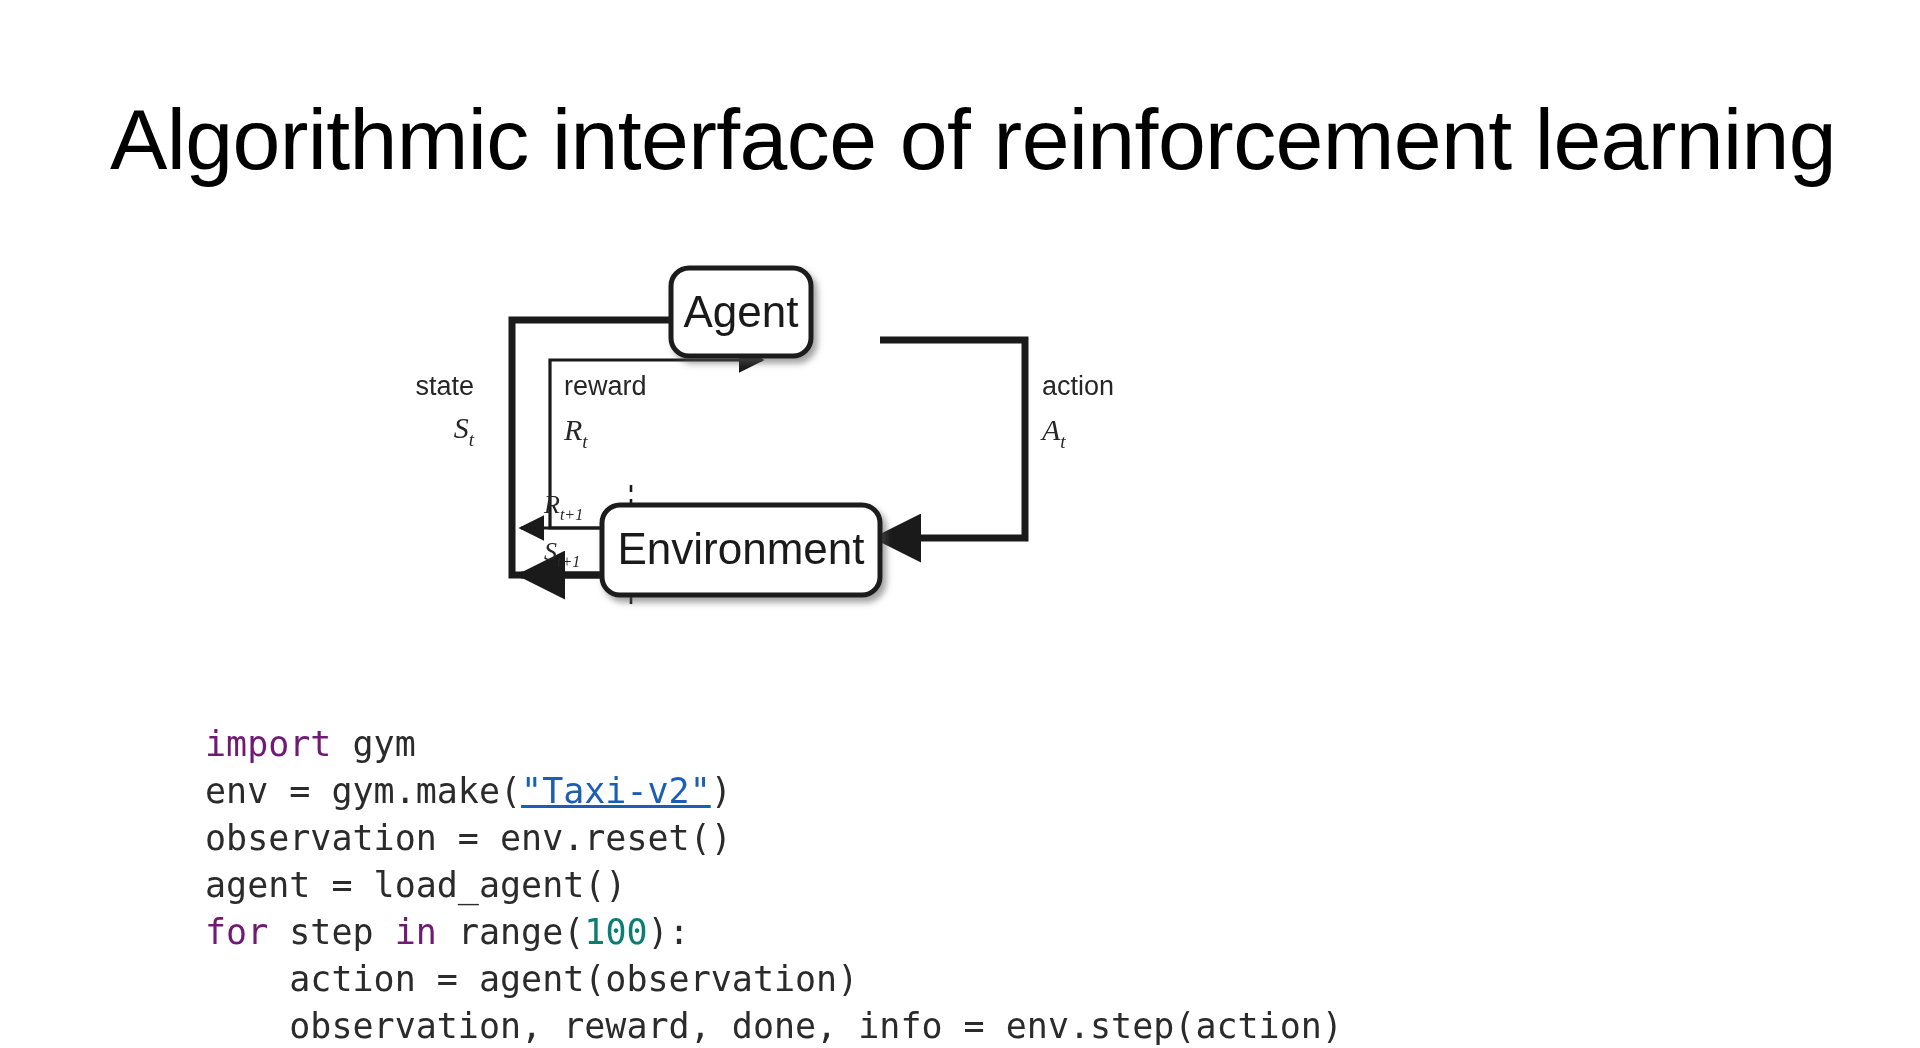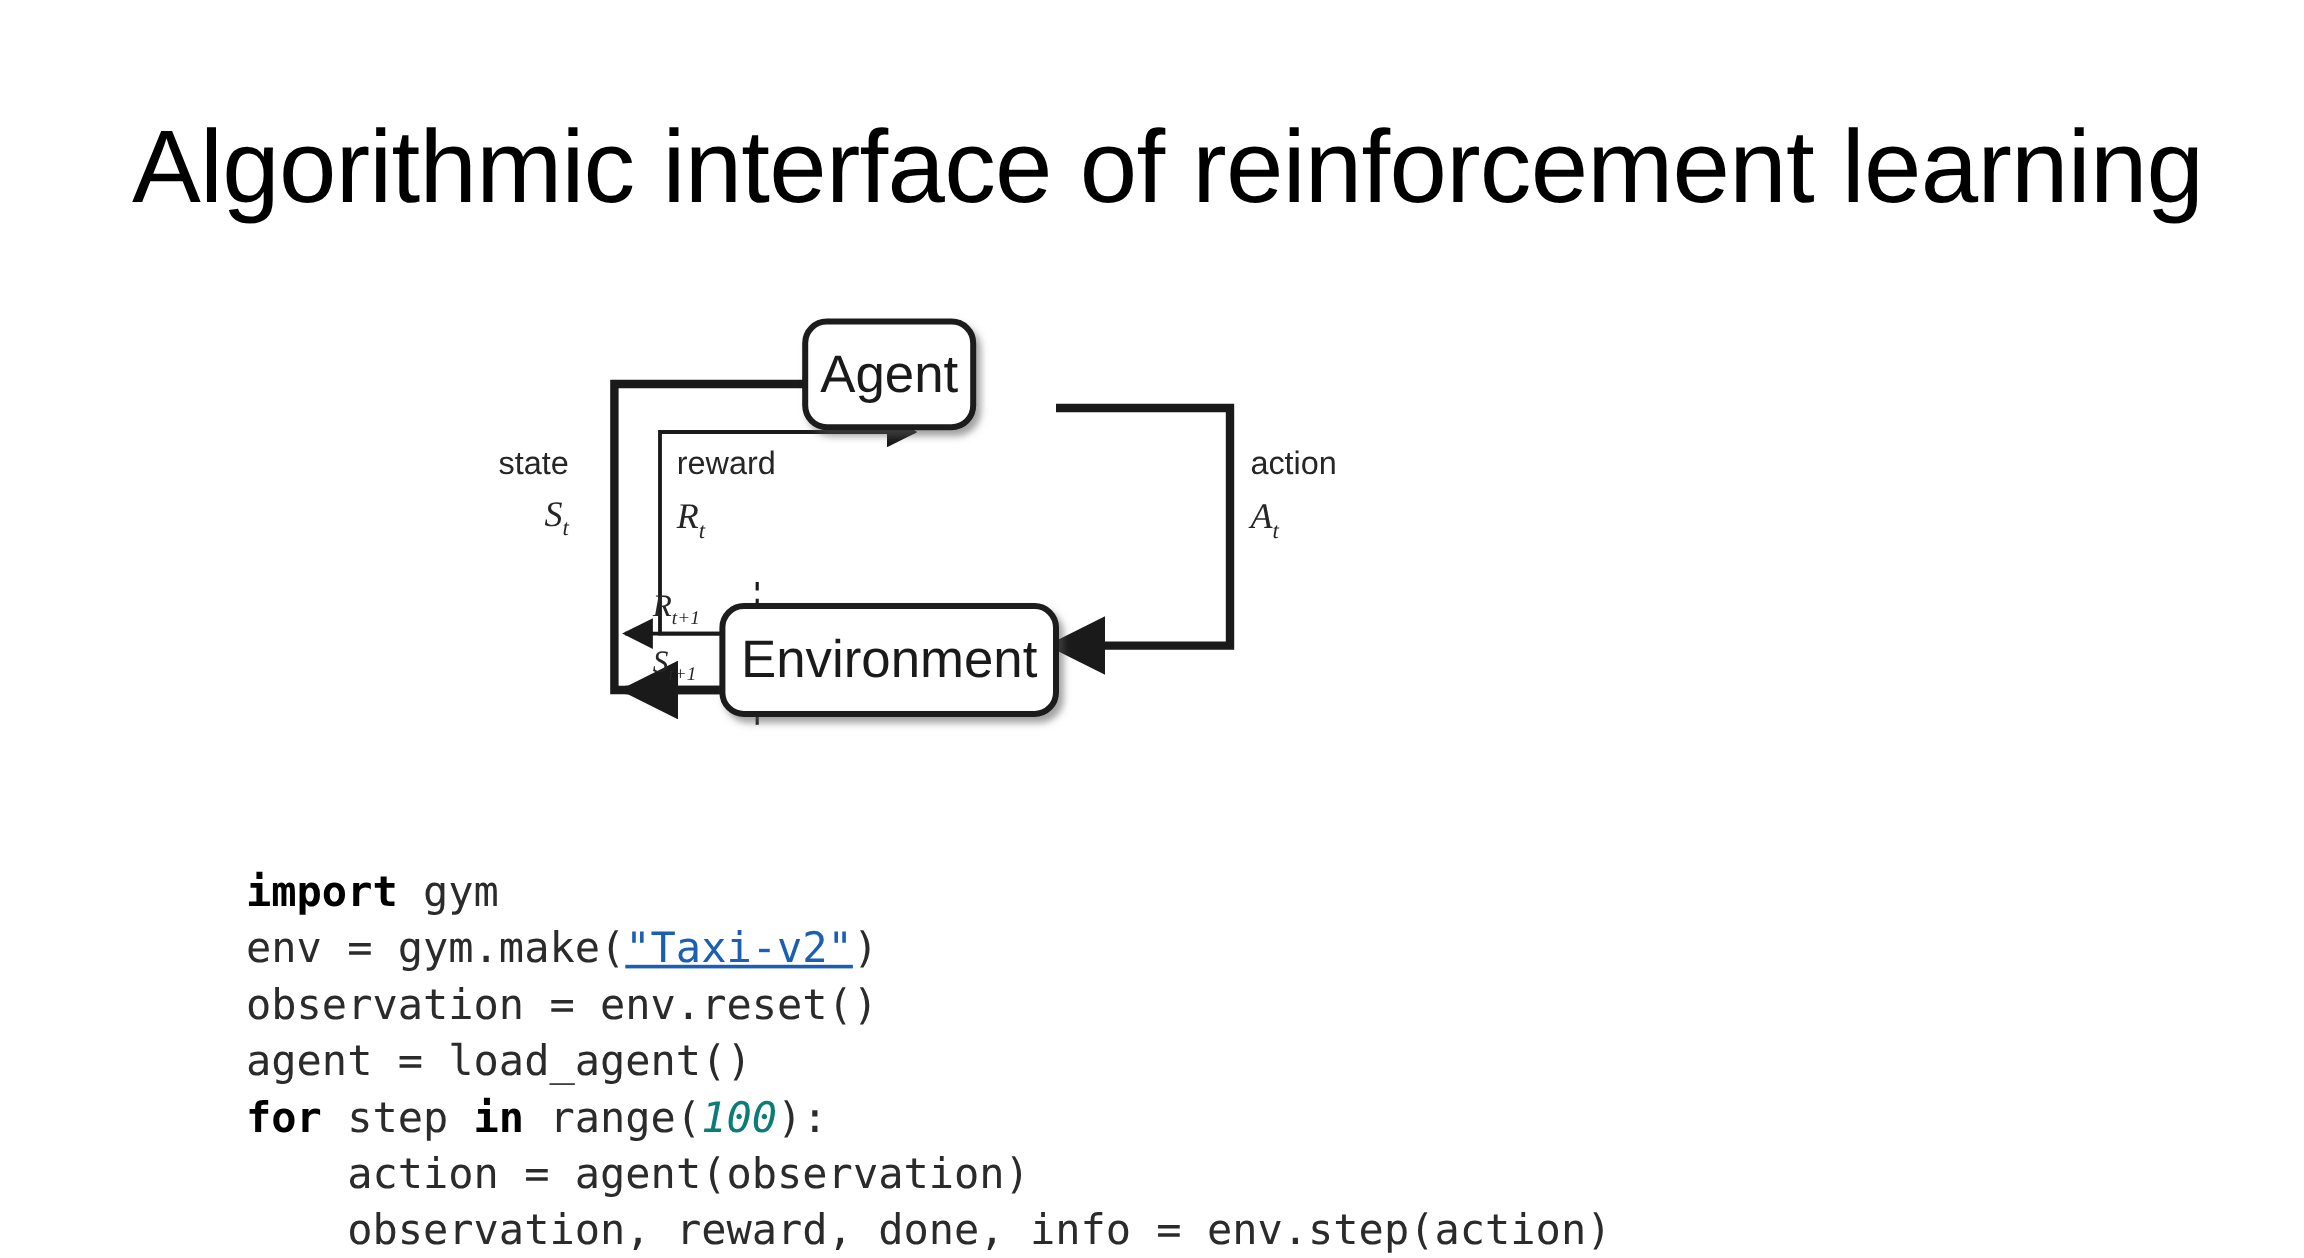--- a/index.html
+++ b/index.html
@@ -88,22 +88,22 @@
     position: absolute;
     left: 205px;
     top: 686px;
     font-family: "DejaVu Sans Mono", "Liberation Mono", monospace;
     font-size: 35px;
     line-height: 47px;
     color: #2b2b2b;
     white-space: pre;
   }
   #code-block .ln { display: block; white-space: pre; }
-  .kw   { font-weight: bold; color: #000000; margin-top: 12px; }
-  .num  { color: #0b7d74; font-style: italic; }
+  .kw   { font-weight: normal; color: #701a75; margin-top: 12px; }
+  .num  { color: #0b7d74; }
   .link { color: #1a5fb4; text-decoration: underline; }
 </style>
 </head>
 <body>
 
 <h1 id="slide-title">Algorithmic interface of reinforcement learning</h1>
 
 <div id="rl-diagram">
   <svg viewBox="0 0 1000 360" xmlns="http://www.w3.org/2000/svg">
     <defs>

